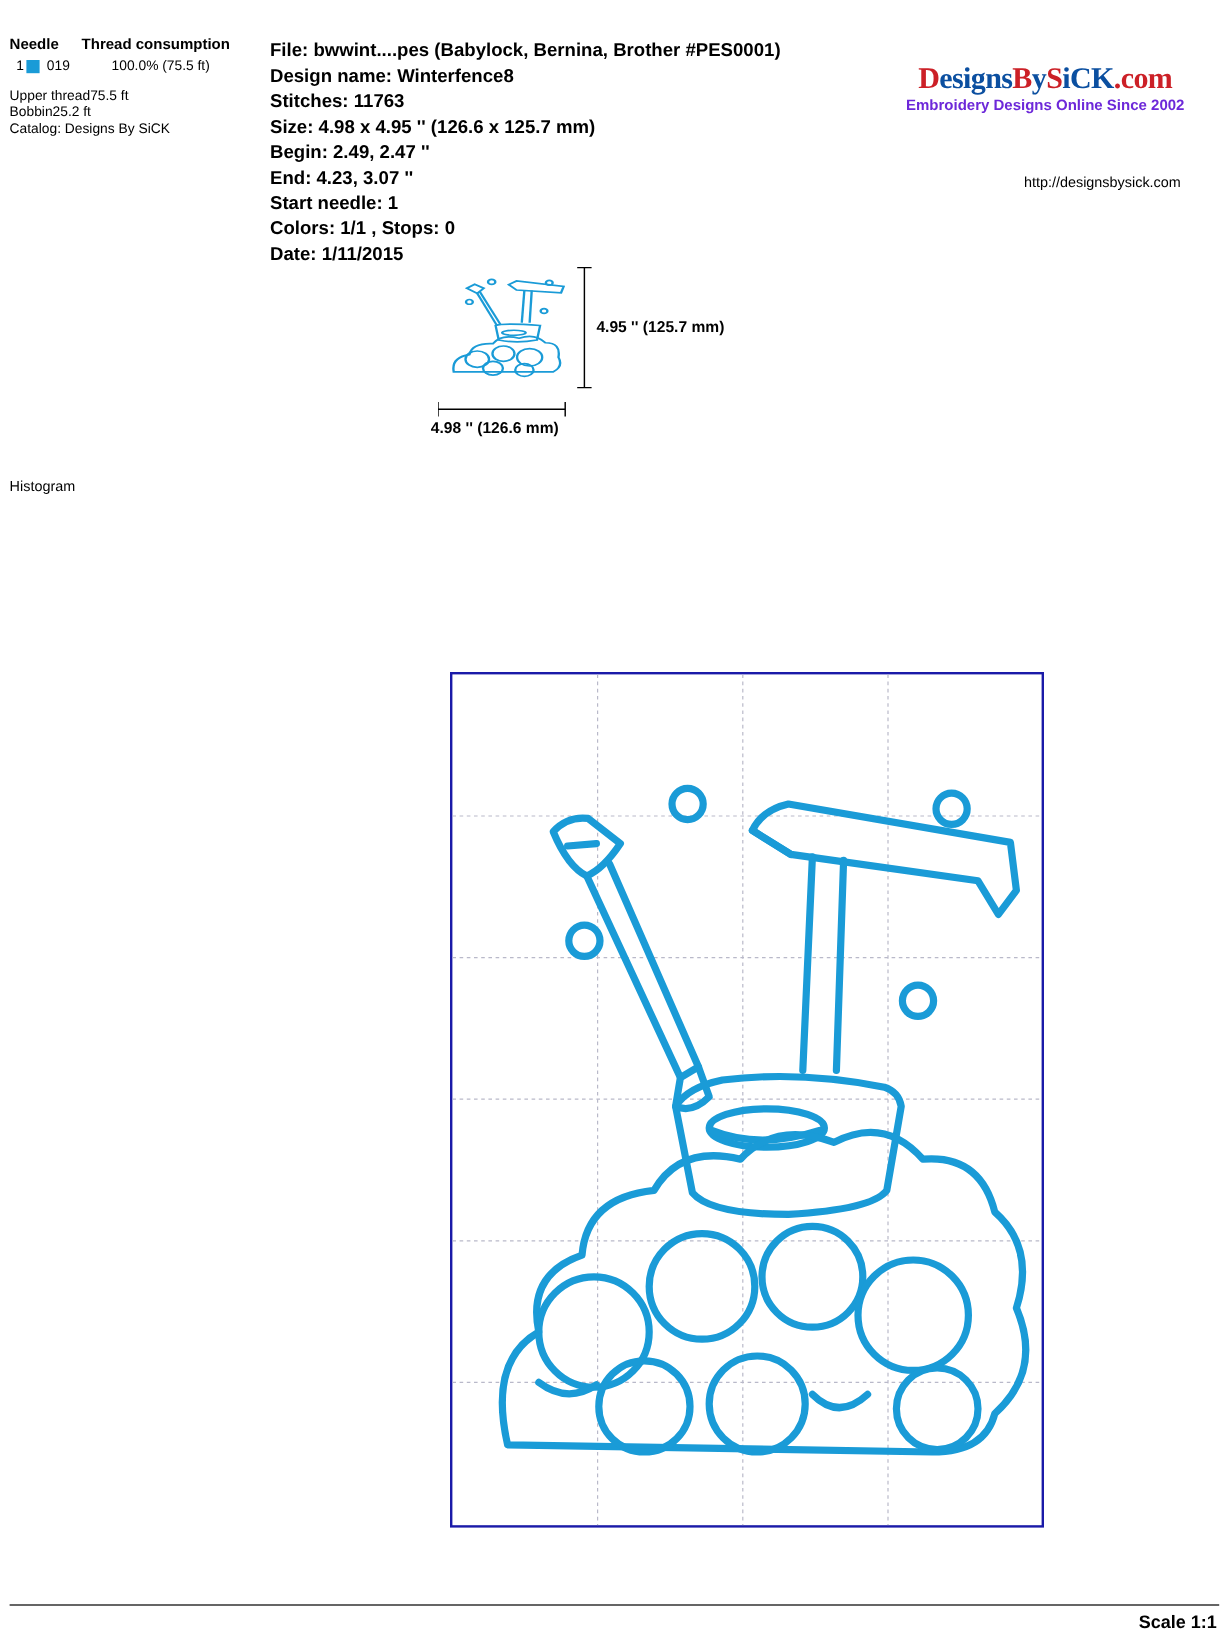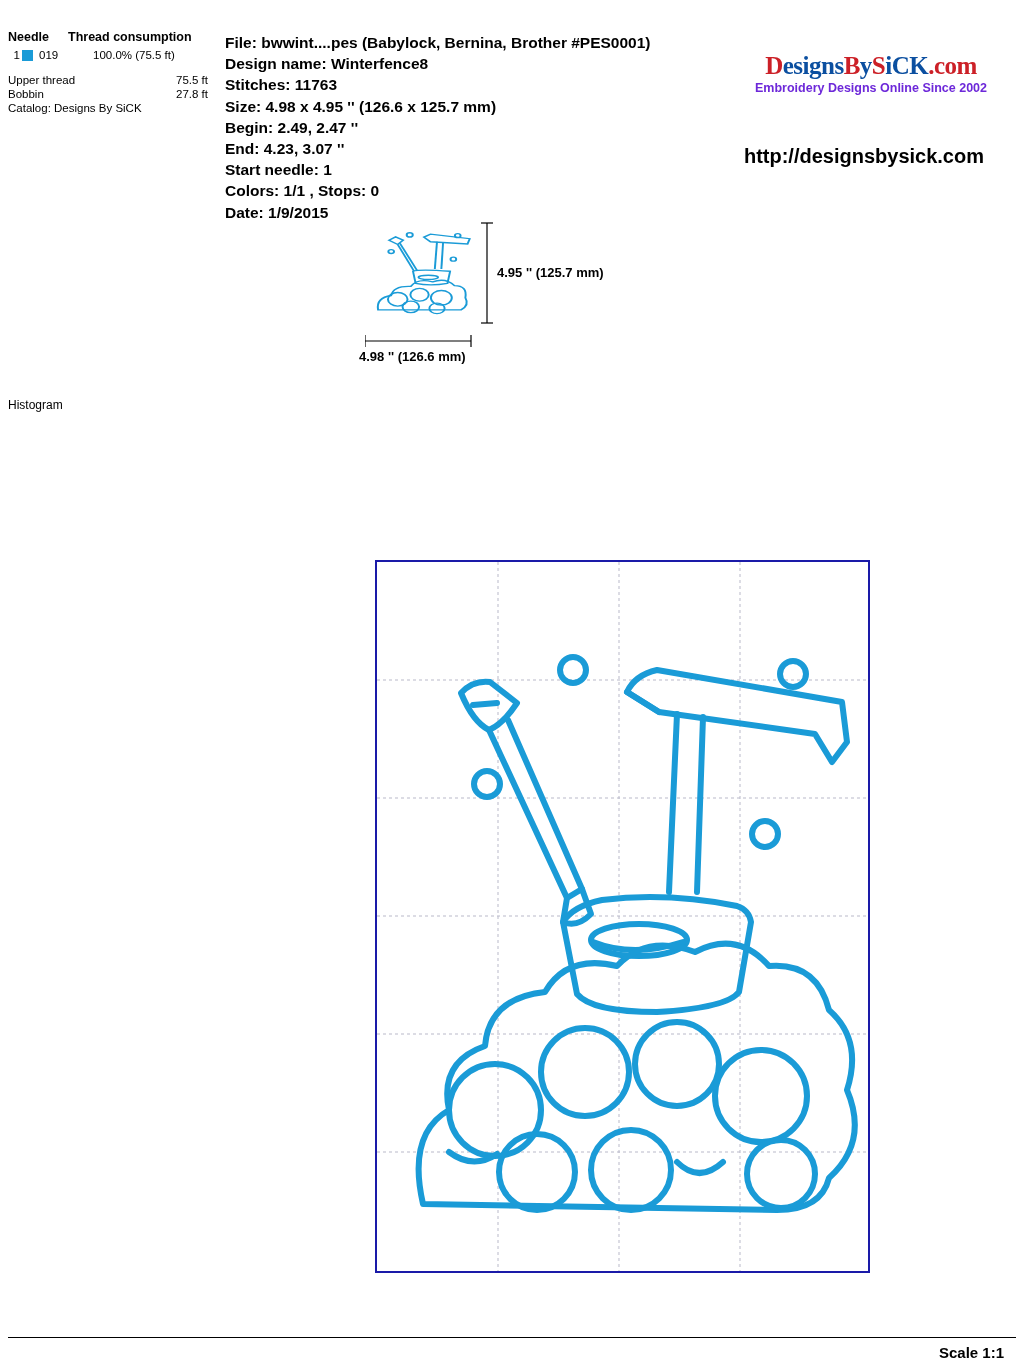--- a/index.html
+++ b/index.html
@@ -61,21 +61,20 @@
   .needle-row .npct {
     font-size: 11.5px;
   }
   .thread-lines {
     margin-top: 12px;
     font-size: 11.5px;
     line-height: 14px;
   }
   .thread-line {
     display: flex;
-    justify-content: space-between;
     width: 200px;
   }
   .catalog-line {
     margin-top: 0px;
     font-size: 11.5px;
   }
   .histogram-label {
     position: absolute;
     left: 8px;
     top: 398px;
@@ -112,22 +111,22 @@
   .logo-sub {
     font-size: 12.5px;
     font-weight: bold;
     color: #6d28d9;
     margin-top: 1px;
   }
   .site-url {
     position: absolute;
     right: 40px;
     top: 145px;
-    font-size: 20px;
-    font-weight: bold;
+    font-size: 12px;
+    font-weight: normal;
     color: #000;
   }
 
   
   .thumb-area {
     position: absolute;
     left: 365px;
     top: 219px;
     width: 300px;
     height: 150px;
@@ -180,21 +179,21 @@
     background: #000;
   }
   .footer-src {
     position: absolute;
     left: 8px;
     top: 1349px;
     font-size: 11.5px;
   }
   .footer-scale {
     position: absolute;
-    right: 20px;
+    right: 10px;
     top: 1344px;
     font-size: 15px;
     font-weight: bold;
   }
 </style>
 </head>
 <body>
 
 <div class="page">
 
@@ -211,38 +210,38 @@
       <span class="npct">100.0% (75.5 ft)</span>
     </div>
 
     <div class="thread-lines">
       <div class="thread-line">
         <span>Upper thread</span>
         <span>75.5 ft</span>
       </div>
       <div class="thread-line">
         <span>Bobbin</span>
-        <span>27.8 ft</span>
+        <span>25.2 ft</span>
       </div>
       <div class="catalog-line">Catalog: Designs By SiCK</div>
     </div>
   </div>
 
   <div class="histogram-label">Histogram</div>
 
   <div class="info-block">
     <div>File: bwwint....pes  (Babylock, Bernina, Brother #PES0001)</div>
     <div>Design name: Winterfence8</div>
     <div>Stitches: 11763</div>
     <div>Size: 4.98 x 4.95 '' (126.6 x 125.7 mm)</div>
     <div>Begin: 2.49, 2.47 ''</div>
     <div>End: 4.23, 3.07 ''</div>
     <div>Start needle: 1</div>
     <div>Colors: 1/1 , Stops: 0</div>
-    <div>Date: 1/9/2015</div>
+    <div>Date: 1/11/2015</div>
   </div>
 
   <div class="logo-wrap">
     <div class="logo-main"><span class="red">D</span><span>esigns</span><span class="red">B</span><span>y</span><span class="red">S</span><span>iCK</span><span class="red">.com</span></div>
     <div class="logo-sub">Embroidery Designs Online Since 2002</div>
   </div>
 
   <div class="site-url">http://designsbysick.com</div>
 
   <div class="thumb-area">

